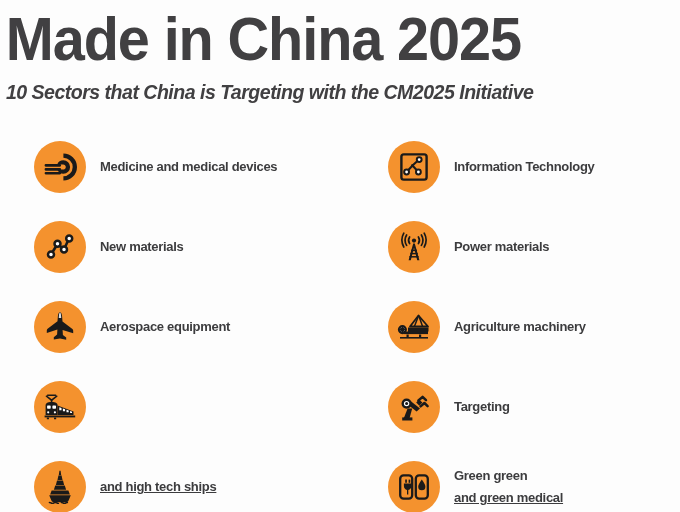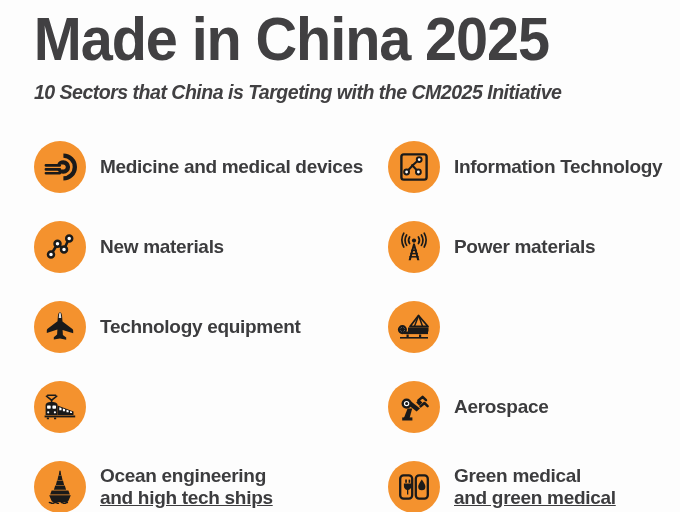--- a/index.html
+++ b/index.html
@@ -17,21 +17,21 @@
   .infographic {
     width: 680px;
     height: 512px;
     position: relative;
     box-sizing: border-box;
     padding: 0;
   }
 
   
   .header {
-    padding: 6px 16px 0 32px;
+    padding: 6px 16px 0 4px;
   }
   .title {
     font-family: "Liberation Sans Narrow", "Liberation Sans", sans-serif;
     font-size: 62px;
     line-height: 66px;
     font-weight: bold;
     color: #414042;
     letter-spacing: -1.2px;
     transform: scaleX(0.93);
     transform-origin: left center;
@@ -81,21 +81,21 @@
     background: #f4922e;
     display: flex;
     align-items: center;
     justify-content: center;
   }
   .icon-badge svg {
     display: block;
   }
   .sector-label {
     font-family: "Liberation Sans", sans-serif;
-    font-size: 19px;
+    font-size: 13px;
     line-height: 22px;
     font-weight: bold;
     color: #3c3c3e;
     letter-spacing: -0.3px;
   }
   .sector-label .line2 { display: block; text-decoration: underline; }
 </style>
 </head>
 <body>
 
@@ -195,21 +195,21 @@
     <div class="sector">
       <span class="icon-badge">
         <svg width="32" height="32" viewBox="0 0 32 32" aria-hidden="true">
           <g fill="#1a1a1a">
             <path d="M16 1.2c1.1 0 1.9 1.6 2.1 4.2l.4 5.1 9.9 7.6c.5.4.8 1 .8 1.6v2.6l-10.6-3.4.3 5 3.3 2.6v2.3L16 27.6l-6.2.9v-2.3l3.3-2.6.3-5L2.8 22v-2.6c0-.6.3-1.2.8-1.6l9.9-7.6.4-5.1C14.1 2.8 14.9 1.2 16 1.2z"></path>
           </g>
           <path d="M16 1.6c.6 0 1 1.3 1.1 3.3l.15 2.2h-2.5l.15-2.2C15 2.9 15.4 1.6 16 1.6z" fill="#ffffff" opacity="0.85"></path>
         </svg>
       </span>
       <span class="sector-label">
-        <span>Technology equipment</span>
+        <span>Aerospace equipment</span>
       </span>
     </div>
 
     <div class="sector">
       <span class="icon-badge">
         <svg width="34" height="30" viewBox="0 0 34 30" aria-hidden="true">
           <g fill="none" stroke="#1a1a1a" stroke-width="1.8" stroke-linejoin="round">
             <path d="M21.5 3.5 L31 14.5 L13 14.5 Z"></path>
           </g>
           <g stroke="#1a1a1a" stroke-width="1.5">
@@ -228,20 +228,23 @@
           <circle cx="5.4" cy="17.6" r="1.1" fill="#1a1a1a"></circle>
           <g stroke="#1a1a1a" stroke-width="1.6">
             <path d="M1.8 17.6h7.2"></path>
             <path d="M5.4 14h0v7.2"></path>
             <path d="M2.9 15.1 L7.9 20.1"></path>
             <path d="M7.9 15.1 L2.9 20.1"></path>
           </g>
           <path d="M3 25.8h28" stroke="#1a1a1a" stroke-width="1.6"></path>
         </svg>
       </span>
+      <span class="sector-label">
+        <span>Agriculture machinery</span>
+      </span>
     </div>
 
     <div class="sector">
       <span class="icon-badge">
         <svg width="36" height="30" viewBox="0 0 36 30" aria-hidden="true">
           <g stroke="#1a1a1a" stroke-width="1.5" fill="none" stroke-linecap="round">
             <path d="M4.4 4.2 L9.6 8.2 L14.8 4.2"></path>
             <path d="M9.6 8.2 V10"></path>
             <path d="M5.6 3.2 H13.6"></path>
           </g>
@@ -281,21 +284,21 @@
             <path d="M22.6 15.4 L26.4 12 L29.6 15.2"></path>
           </g>
           <path d="M21 8.4 L24.4 11.6 L21.4 14.8 L18.2 11.6z" fill="#1a1a1a"></path>
           <g fill="#ffffff" stroke="#1a1a1a" stroke-width="2.4">
             <circle cx="8.6" cy="12.6" r="3.9"></circle>
           </g>
           <circle cx="8.6" cy="12.6" r="1.5" fill="#1a1a1a"></circle>
         </svg>
       </span>
       <span class="sector-label">
-        <span>Aerospace</span>
+        <span>Targeting</span>
       </span>
     </div>
 
     <div class="sector tall">
       <span class="icon-badge">
         <svg width="28" height="34" viewBox="0 0 28 34" aria-hidden="true">
           <g fill="#1a1a1a">
             <path d="M13.4 0.8 L14.6 0.8 L15.2 5.2 H12.8z"></path>
             <path d="M12.4 5.6h3.2l.9 4.4h-5z"></path>
             <path d="M11 10.4h6l1.1 4.6H9.9z"></path>
@@ -303,40 +306,39 @@
             <path d="M5.6 20.4h16.8l1.5 4.2H4.1z"></path>
             <path d="M3.2 25.2h21.6l-2.2 5.4c-.4 1-1.4 1.6-2.5 1.6H7.9c-1.1 0-2.1-.6-2.5-1.6z"></path>
           </g>
           <g stroke="#1a1a1a" stroke-width="1.5" fill="none" stroke-linecap="round">
             <path d="M3.4 32.4c1.5 0 1.5 1.1 3 1.1s1.5-1.1 3-1.1 1.5 1.1 3 1.1"></path>
             <path d="M15.4 32.4c1.5 0 1.5 1.1 3 1.1s1.5-1.1 3-1.1"></path>
           </g>
         </svg>
       </span>
       <span class="sector-label">
-        <span>Ocean engineering</span>
         <span class="line2">and high tech ships</span>
       </span>
     </div>
 
     <div class="sector tall">
       <span class="icon-badge">
         <svg width="32" height="30" viewBox="0 0 32 30" aria-hidden="true">
           <g fill="none" stroke="#1a1a1a" stroke-width="2.3">
             <rect x="2.2" y="3.4" width="12" height="23.2" rx="3.4"></rect>
             <rect x="17.8" y="3.4" width="12" height="23.2" rx="3.4"></rect>
           </g>
           <g fill="#1a1a1a">
             <path d="M7.2 7.6h1.7v3.2H7.2z"></path>
             <path d="M10.6 7.6h1.7v3.2h-1.7z"></path>
             <path d="M5.9 11.4h7.6v2.6c0 2-1.4 3.6-3.2 3.9v4.6H9v-4.6c-1.8-.3-3.1-1.9-3.1-3.9z"></path>
             <path d="M23.8 7.4c2.3 3.3 3.6 5.5 3.6 7.3a3.6 3.6 0 0 1-7.2 0c0-1.8 1.3-4 3.6-7.3z"></path>
           </g>
         </svg>
       </span>
       <span class="sector-label">
-        <span>Green medical</span>
+        <span>Green green</span>
         <span class="line2">and green medical</span>
       </span>
     </div>
 
   </div>
 </div>
 
 </body></html>

